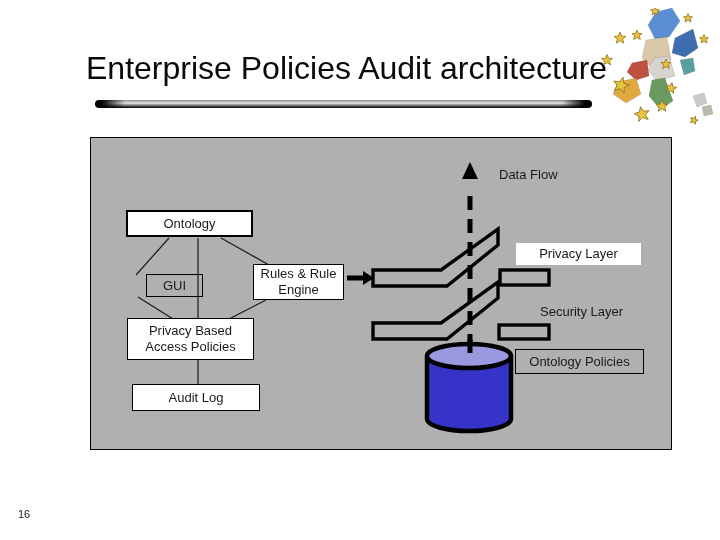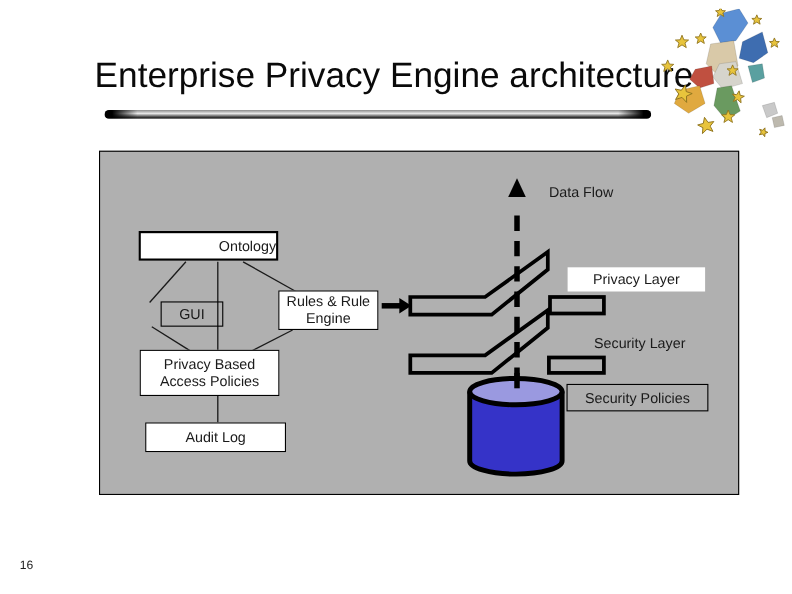--- a/index.html
+++ b/index.html
@@ -34,21 +34,21 @@
   .node.ghost{background:transparent;border:1.4px solid #000;}
   .node.plain-white{background:#fff;border:none;}
   .floating-label{position:absolute;font-size:13px;color:#1a1a1a;white-space:nowrap;}
   .page-number{position:absolute;left:18px;top:508px;font-size:11px;color:#222;}
 </style>
 </head>
 <body>
 
 <div id="slide">
 
-  <div class="slide-title">Enterprise Privacy Engine architecture</div>
+  <div class="slide-title">Enterprise Policies Audit architecture</div>
   <div class="title-rule"></div>
 
   <svg class="eu-collage" viewBox="0 0 126 120">
     <g stroke="rgba(0,0,0,0.18)" stroke-width="0.6">
       <polygon points="60,4 76,0 84,13 73,29 59,31 52,17" fill="#5b8fd4"></polygon>
       <polygon points="79,30 97,21 102,40 89,49 76,45" fill="#3e6db0"></polygon>
       <polygon points="50,32 71,29 75,52 58,62 46,50" fill="#d9c9a8"></polygon>
       <polygon points="58,50 73,48 79,68 61,73 52,62" fill="#d6d4cc"></polygon>
       <polygon points="36,55 51,52 53,68 40,72 31,64" fill="#c05040"></polygon>
       <polygon points="22,74 40,70 45,86 30,95 17,86" fill="#e0a93f"></polygon>
@@ -129,21 +129,21 @@
 
       <g stroke="#000" stroke-width="4.5">
         <path d="M336,218 L336,281 A42,12 0 0 0 420,281 L420,218" fill="#3533c8"></path>
         <ellipse cx="378" cy="218" rx="42" ry="12" fill="#9a99e0"></ellipse>
       </g>
       <rect x="376.5" y="201" width="5" height="14" fill="#000"></rect>
     </svg>
 
     <div class="floating-label" style="left:408px;top:29px;">Data Flow</div>
 
-    <div class="node white thick" style="left:35px;top:72px;width:127px;height:27px;align-items:flex-end;">
+    <div class="node white thick" style="left:35px;top:72px;width:127px;height:27px;">
       <span>Ontology</span>
     </div>
 
     <div class="node ghost" style="left:11px;top:136px;width:57px;height:23px;margin-left:44px;">
       <span>GUI</span>
     </div>
 
     <div class="node white" style="left:162px;top:126px;width:91px;height:36px;">
       <span>Rules &amp; Rule</span>
       <span>Engine</span>
@@ -158,20 +158,20 @@
       <span>Audit Log</span>
     </div>
 
     <div class="node plain-white" style="left:425px;top:105px;width:125px;height:22px;">
       <span>Privacy Layer</span>
     </div>
 
     <div class="floating-label" style="left:449px;top:166px;">Security Layer</div>
 
     <div class="node ghost" style="left:424px;top:211px;width:129px;height:25px;">
-      <span>Security Policies</span>
+      <span>Ontology Policies</span>
     </div>
 
   </div>
 
   <div class="page-number">16</div>
 
 </div>
 
 </body></html>

